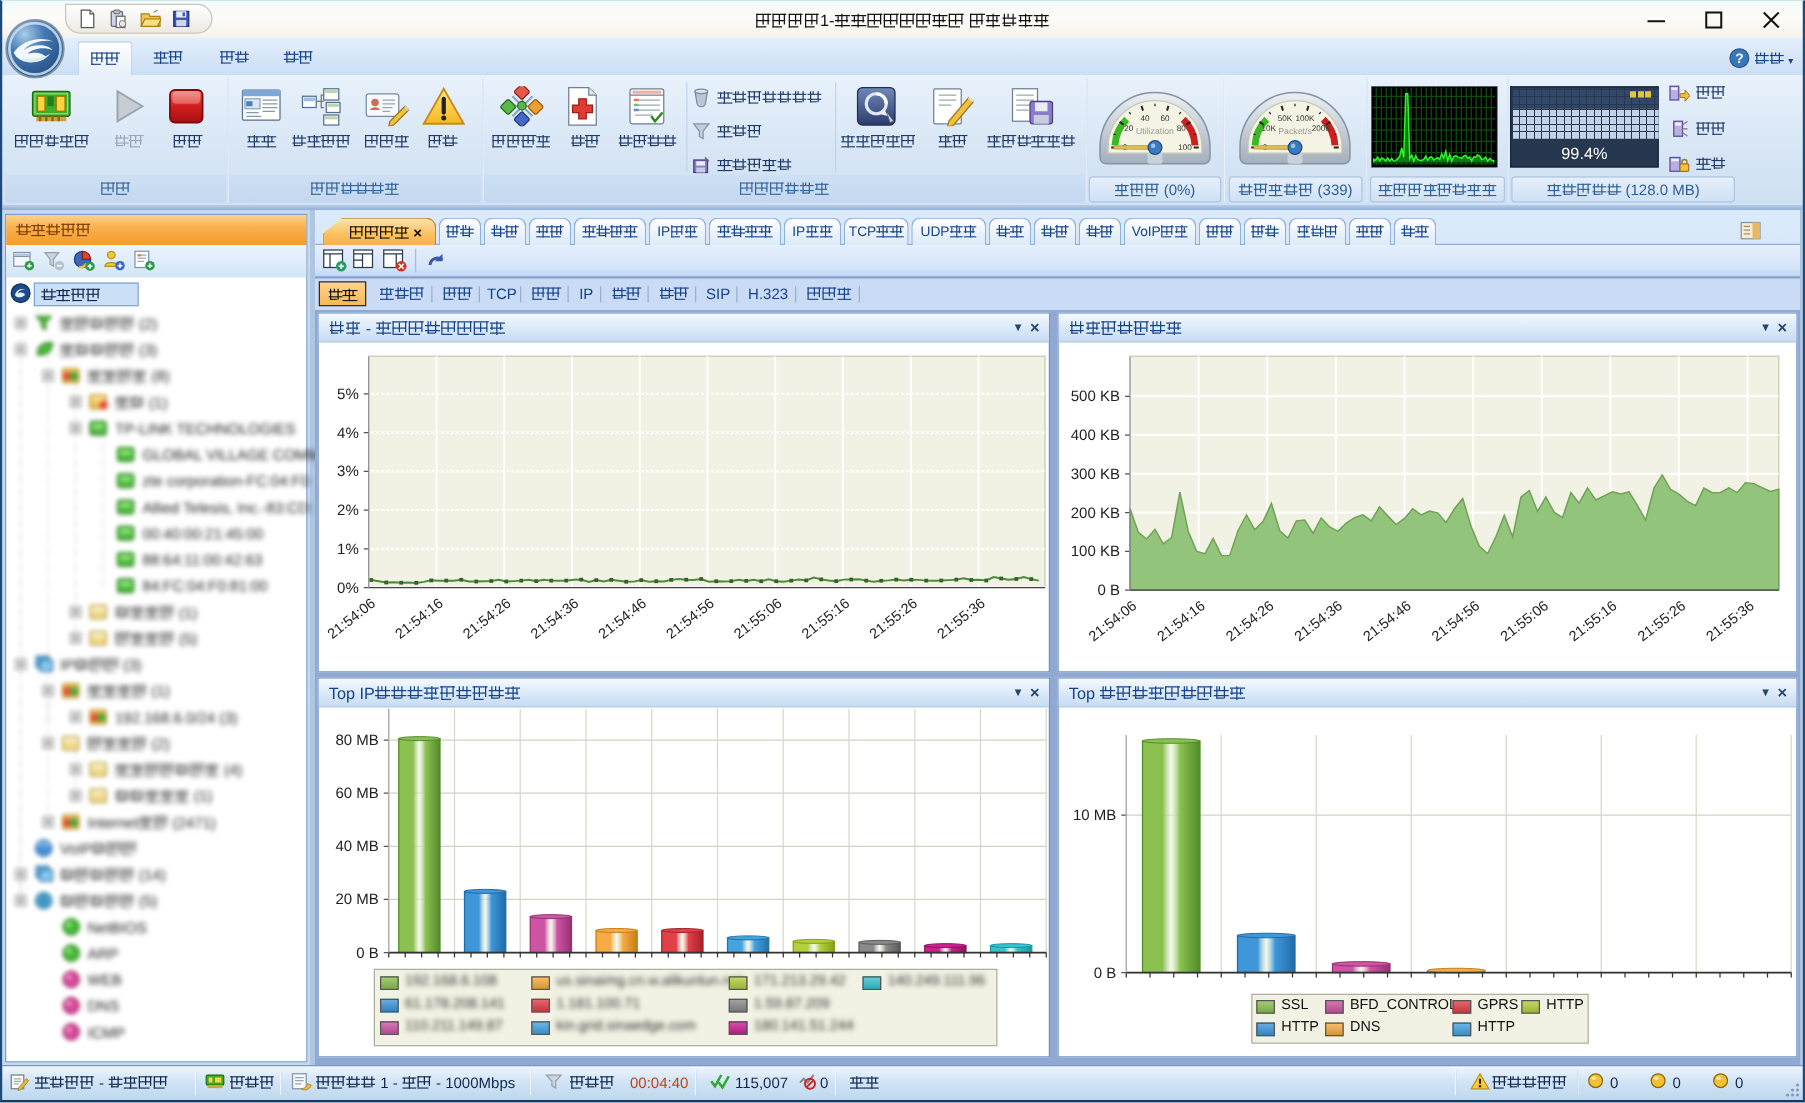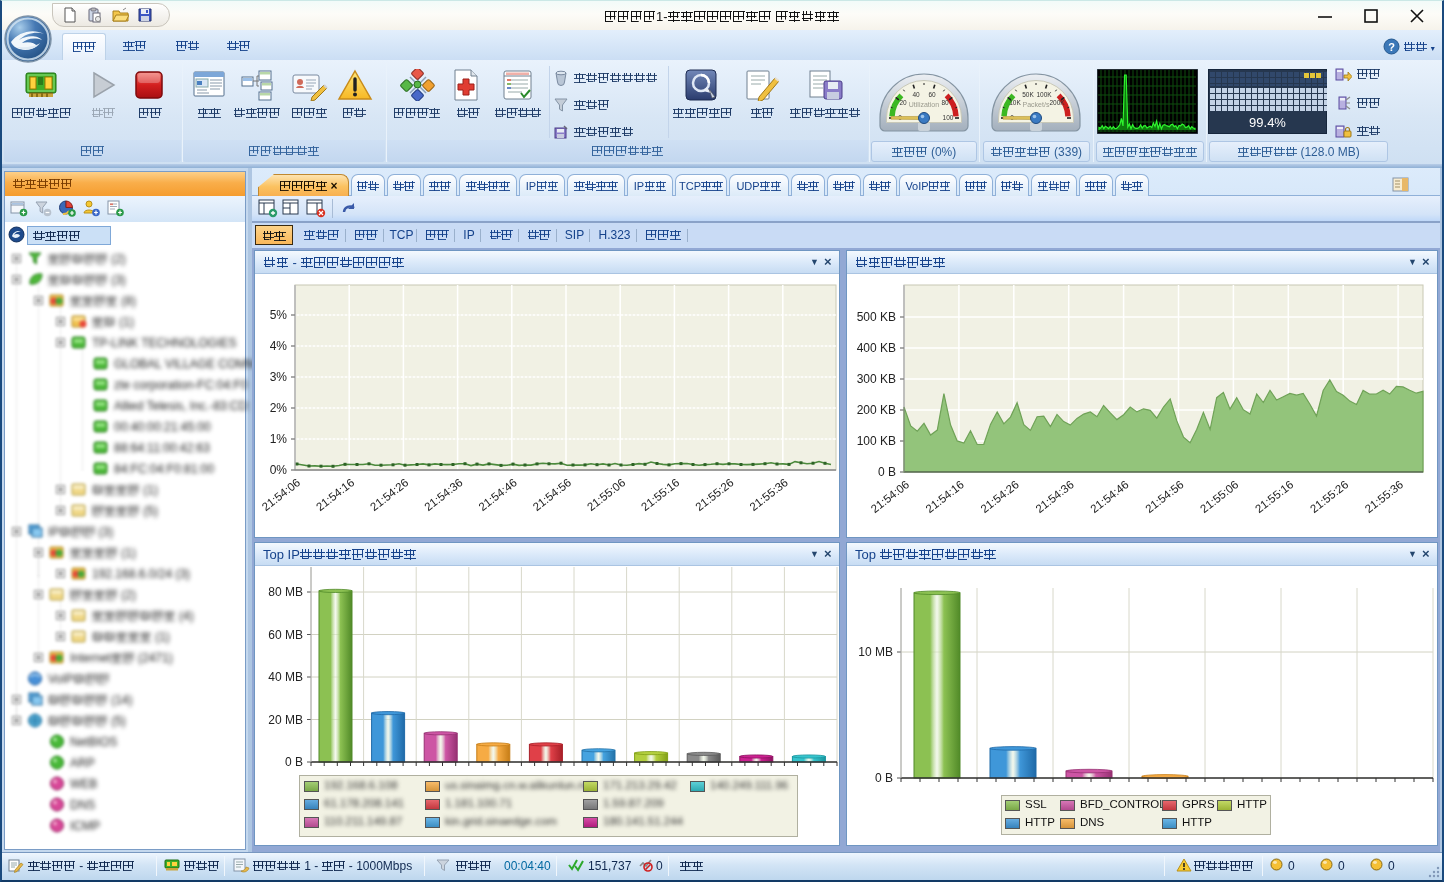--- a/index.html
+++ b/index.html
@@ -1294,29 +1294,29 @@
     </svg>
   </div>
 <div class="abs" style="left:253px;top:859px;color:#10284f;white-space:nowrap"><i class="h2"></i><i class="h2"></i><i class="h3"></i><i class="h3"></i> 1 - <i class="h1"></i><i class="h2"></i> - 1000Mbps</div>
 <div class="abs" style="left:424px;top:856px;width:1px;height:20px;background:#93aecf;border-right:1px solid #f0f6fc"></div>
 <div class="abs" style="left:436px;top:858px">
     <svg width="14" height="14" viewBox="0 0 14 14">
       <path d="M1 2h12L8.5 7v5.5l-3-2V7z" fill="#ccd4de" stroke="#95a2b2"></path>
     </svg>
   </div>
 <div class="abs" style="left:456px;top:859px;color:#10284f;white-space:nowrap"><i class="h2"></i><i class="h3"></i><i class="h2"></i></div>
-<div class="abs" style="left:504px;top:859px;color:#0369a1">00:04:40</div>
+<div class="abs" style="left:504px;top:859px;color:#c2410c">00:04:40</div>
 <div class="abs" style="left:556px;top:856px;width:1px;height:20px;background:#93aecf;border-right:1px solid #f0f6fc"></div>
 <div class="abs" style="left:568px;top:858px">
     <svg width="16" height="14" viewBox="0 0 16 14">
       <path d="M1 7l3 4 5-9" fill="none" stroke="#2ca82c" stroke-width="2"></path>
       <path d="M7 8l3 4 5-9" fill="none" stroke="#2ca82c" stroke-width="2"></path>
     </svg>
   </div>
-<div class="abs" style="left:588px;top:859px;color:#10284f;white-space:nowrap">151,737</div>
+<div class="abs" style="left:588px;top:859px;color:#10284f;white-space:nowrap">115,007</div>
 <div class="abs" style="left:638px;top:858px">
     <svg width="15" height="14" viewBox="0 0 15 14">
       <path d="M2 8l3-3 3 3 5-6" fill="none" stroke="#888" stroke-width="1.6"></path>
       <circle cx="10" cy="9" r="4" fill="none" stroke="#d02020" stroke-width="1.6"></circle>
       <path d="M7.5 11.5l5-5" stroke="#d02020" stroke-width="1.6"></path>
     </svg>
   </div>
 <div class="abs" style="left:656px;top:859px;color:#10284f">0</div>
 <div class="abs" style="left:668px;top:856px;width:1px;height:20px;background:#93aecf;border-right:1px solid #f0f6fc"></div>
 <div class="abs" style="left:680px;top:859px;color:#10284f"><i class="h1"></i><i class="h1"></i></div>

